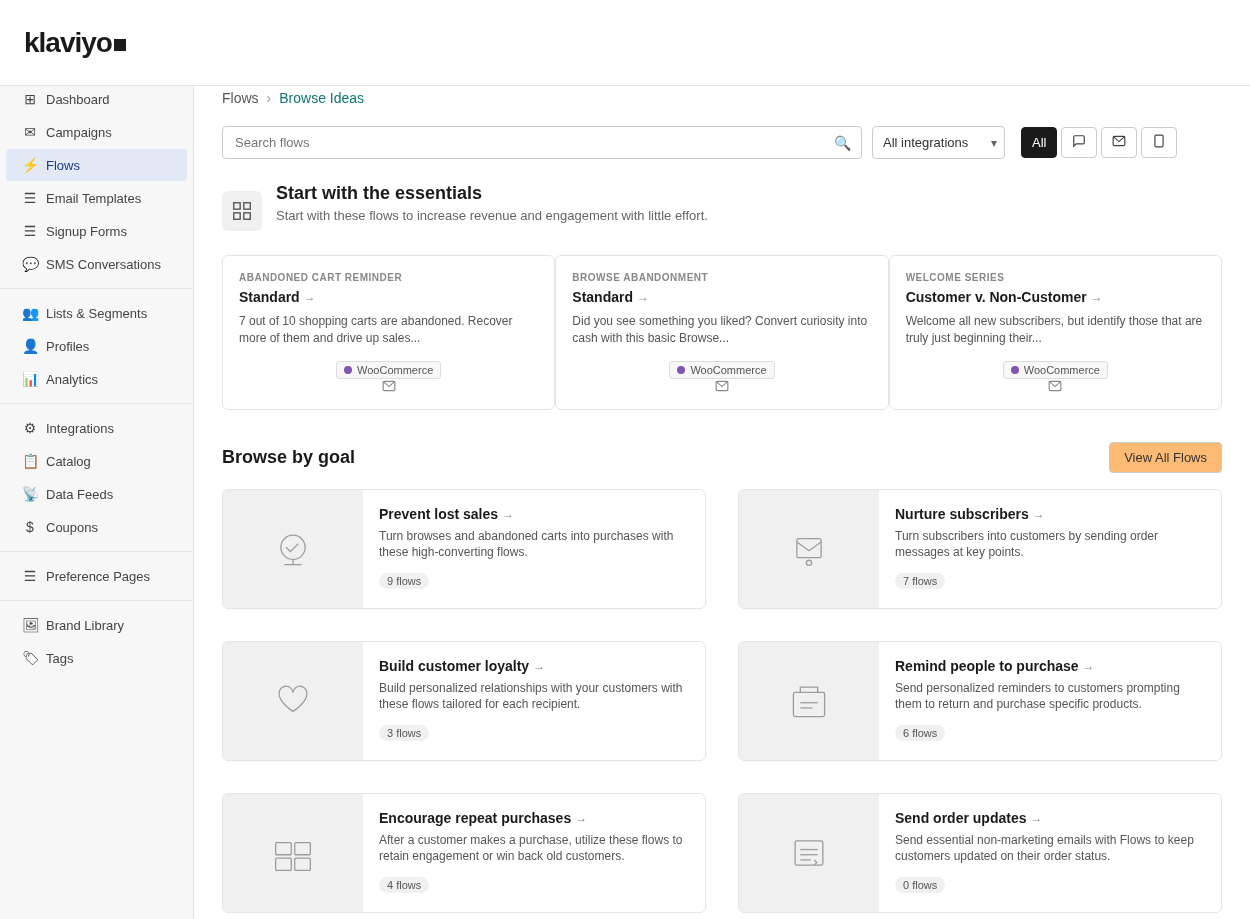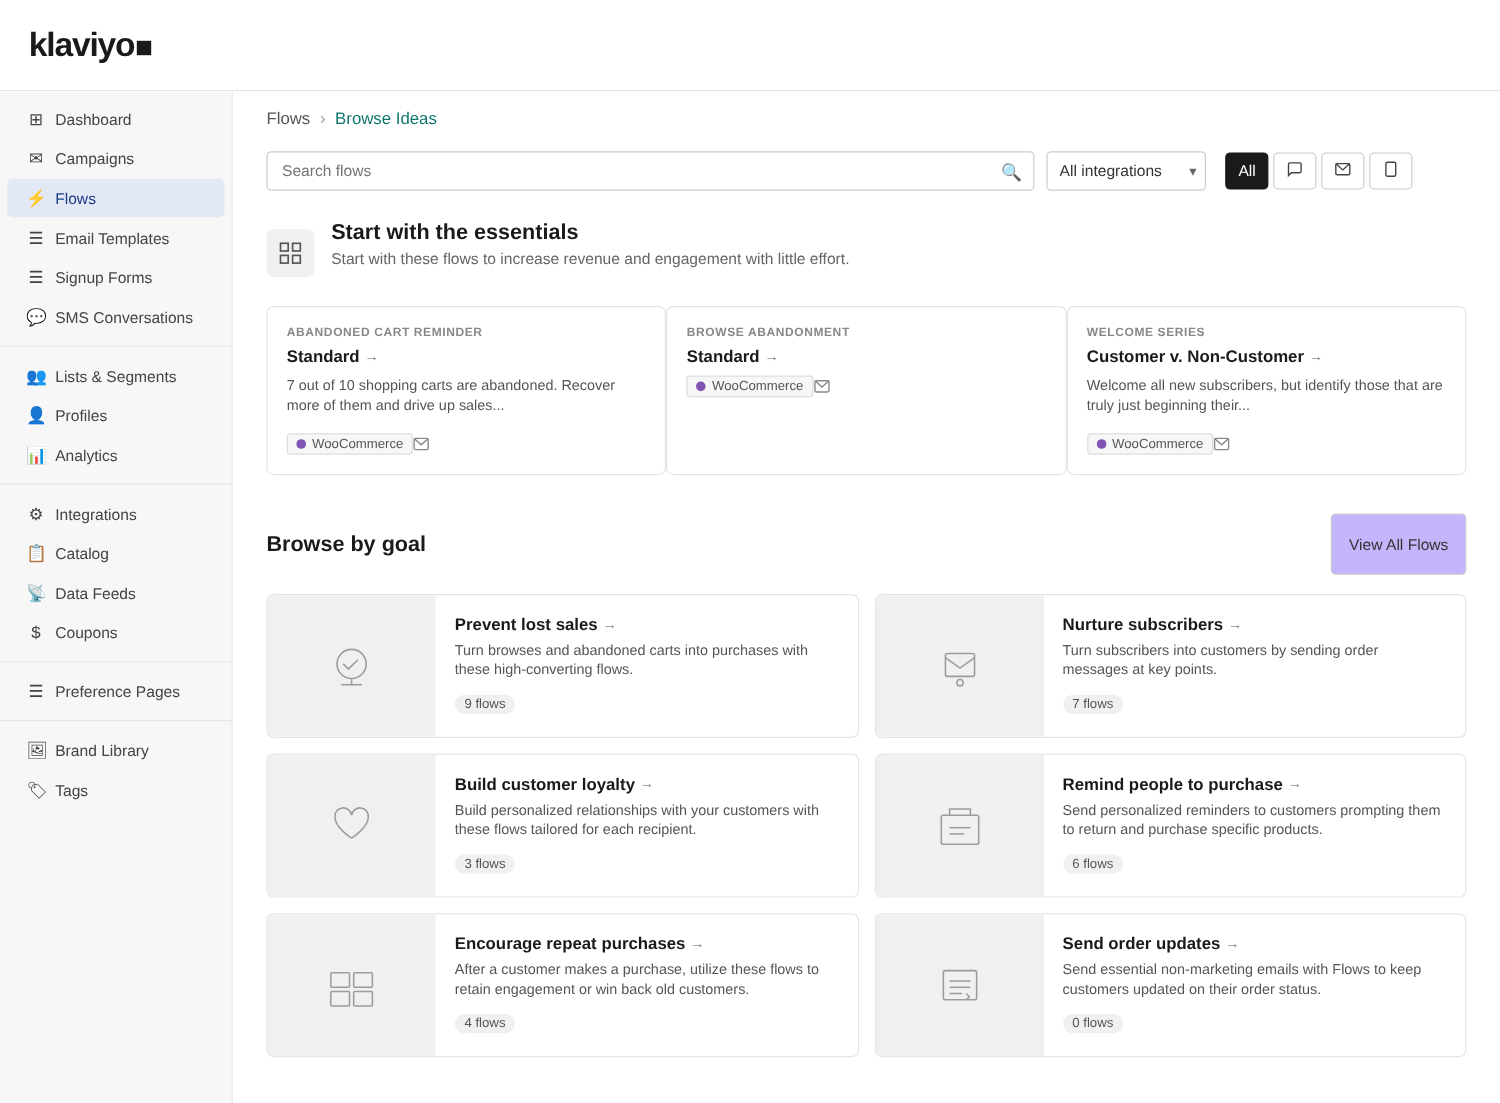--- a/index.html
+++ b/index.html
@@ -1,20 +1,20 @@
 <!DOCTYPE html>
 <html><head>
   <meta charset="utf-8">
   <style>
     * { box-sizing: border-box; margin: 0; padding: 0; }
     body { font-family: -apple-system, BlinkMacSystemFont, 'Segoe UI', sans-serif; background: #fff; display: flex; flex-direction: column; height: 919px; overflow: hidden; }
 
     
     .top-header {
-      height: 76px;
+      height: 86px;
       background: #fff;
       border-bottom: 1px solid #e5e5e5;
       display: flex;
       align-items: center;
       padding: 0 24px;
       position: fixed;
       top: 0; left: 0; right: 0;
       z-index: 100;
     }
     .logo-text {
@@ -224,20 +224,21 @@
     .flow-card-desc {
       font-size: 12px;
       color: #555;
       line-height: 1.4;
       margin-bottom: 14px;
     }
     .flow-card-footer {
       display: flex;
       align-items: center;
       justify-content: flex-start;
+      flex-direction: column;
     }
     .woo-badge {
       display: flex;
       align-items: center;
       gap: 5px;
       font-size: 11px;
       color: #555;
       background: #f7f7f7;
       border: 1px solid #ddd;
       border-radius: 3px;
@@ -256,34 +257,34 @@
       align-items: center;
       justify-content: space-between;
       margin-bottom: 16px;
     }
     .goal-section-title {
       font-size: 18px;
       font-weight: 600;
       color: #1a1a1a;
     }
     .view-all-btn {
-      padding: 17px 14px;
+      padding: 7px 14px;
       border: 1px solid #ccc;
       border-radius: 4px;
-      background: #c4b5fd;
+      background: #fdba74;
       font-size: 13px;
       color: #333;
       cursor: pointer;
     }
 
     
     .goal-grid {
       display: grid;
       grid-template-columns: 1fr 1fr;
-      gap: 13px;
+      gap: 32px;
     }
     .goal-card {
       display: flex;
       border: 1px solid #e5e5e5;
       border-radius: 6px;
       overflow: hidden;
       background: #fff;
       cursor: pointer;
       min-height: 120px;
     }
@@ -485,20 +486,21 @@
           </div>
         </div>
       </div>
 
       <div class="flow-card">
         <div class="flow-card-category">Browse Abandonment</div>
         <div class="flow-card-title">
           <span>Standard</span>
           <span class="arrow">→</span>
         </div>
+        <div class="flow-card-desc">Did you see something you liked? Convert curiosity into cash with this basic Browse...</div>
         <div class="flow-card-footer">
           <span class="woo-badge">
             <span class="woo-dot"></span>
             <span>WooCommerce</span>
           </span>
           <div class="channel-icons">
             <svg width="14" height="14" viewBox="0 0 24 24" fill="none" stroke="#888" stroke-width="2">
                 <rect x="2" y="4" width="20" height="16" rx="2"></rect>
                 <polyline points="2,4 12,13 22,4"></polyline>
               </svg>

